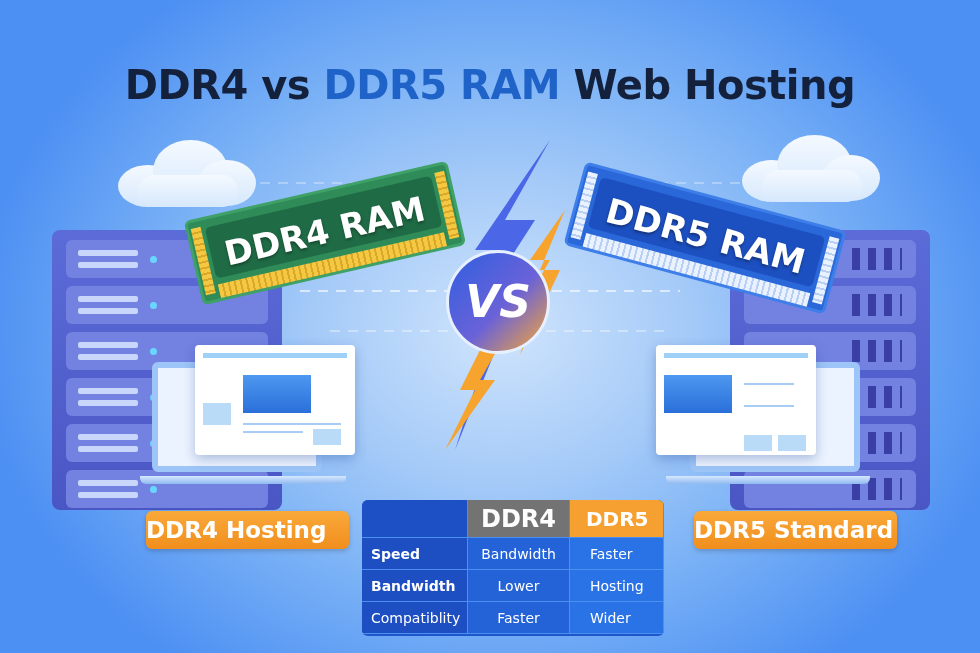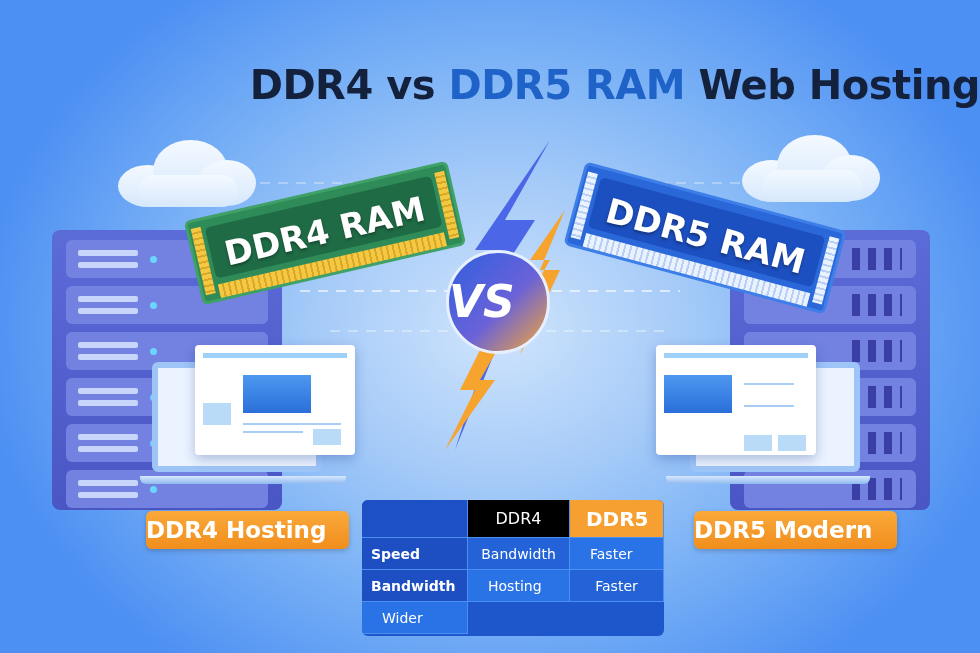--- a/index.html
+++ b/index.html
@@ -1,19 +1,19 @@
 <!DOCTYPE html>
 <html><head>
 <meta charset="utf-8">
 <style>
 *{box-sizing:border-box;margin:0;padding:0}
 body{width:980px;height:653px;overflow:hidden;font-family:"DejaVu Sans",sans-serif;}
 .stage{position:relative;width:980px;height:653px;overflow:hidden;
  background:radial-gradient(ellipse 520px 420px at 500px 330px,#cfe4fc 0%,#a6cbf8 35%,#7bb2f6 65%,#4d90f3 100%);}
-.title{position:absolute;top:62px;left:0;width:980px;text-align:right;font-size:40px;font-weight:bold;color:#14213d;letter-spacing:-0.5px}
+.title{position:absolute;top:62px;left:0;width:980px;text-align:center;font-size:40px;font-weight:bold;color:#14213d;letter-spacing:-0.5px}
 .title .hl{color:#1f63c9}
 .cloud{position:absolute;width:140px;height:60px}
 .cloud .p{position:absolute;background:linear-gradient(#f4f9ff,#d6e8fc);border-radius:50%}
 .server{position:absolute;top:230px;width:230px;height:280px;background:linear-gradient(#5b6bd8,#4a56c4);border-radius:8px;padding:10px 14px}
 .slot{height:38px;margin-bottom:8px;background:#7382e0;border-radius:6px;position:relative}
 .slot .l1,.slot .l2{position:absolute;left:12px;height:6px;width:60px;background:#c9d6fb;border-radius:2px}
 .slot .l1{top:10px}.slot .l2{top:22px}
 .slot .dot{position:absolute;left:84px;top:16px;width:7px;height:7px;border-radius:50%;background:#6ad6ff}
 .slot .bars{position:absolute;right:14px;top:8px;width:50px;height:22px;background:repeating-linear-gradient(90deg,#3a3fa6 0 8px,transparent 8px 16px)}
 .ram{position:absolute;width:270px;height:86px;border-radius:6px}
@@ -26,29 +26,29 @@
 .ram5 .inner{position:absolute;inset:8px 16px 20px 16px;background:#1c4fbf;border-radius:5px}
 .ram5 .pins{position:absolute;bottom:0;left:16px;right:16px;height:14px;background:repeating-linear-gradient(90deg,#eaf2ff 0 4px,#b8d0f5 4px 6px)}
 .ram5 .side{position:absolute;top:6px;bottom:6px;width:10px;background:repeating-linear-gradient(#eaf2ff 0 4px,#b8d0f5 4px 6px)}
 .laptop{position:absolute;width:170px;height:110px;background:#eaf3ff;border:6px solid #9ec5f7;border-radius:6px}
 .laptop-base{position:absolute;height:8px;background:linear-gradient(#d6e8ff,#8fb9ef);border-radius:0 0 6px 6px}
 .browser{position:absolute;width:160px;height:110px;background:#fff;border-radius:4px;box-shadow:0 4px 12px rgba(30,60,140,.3);padding:8px}
 .browser .bar{height:5px;background:#9fd0f7;margin-bottom:6px}
 .browser .hero{position:absolute;width:68px;height:38px;background:linear-gradient(#4d98f0,#2a6fd9)}
 .browser .line{position:absolute;height:2px;background:#a7cdf4}
 .browser .box{position:absolute;background:#b9dbf7}
-.vs{position:absolute;left:446px;top:250px;width:104px;height:104px;border-radius:50%;background:linear-gradient(135deg,#2f5fe0 0%,#6a62d8 55%,#f7a735 100%);border:3px solid #e6f0ff;line-height:98px;font-size:44px;font-weight:bold;color:#fff;font-style:italic}
+.vs{position:absolute;left:446px;top:250px;width:104px;height:104px;border-radius:50%;background:linear-gradient(135deg,#2f5fe0 0%,#6a62d8 55%,#f7a735 100%);border:3px solid #e6f0ff;text-align:center;line-height:98px;font-size:44px;font-weight:bold;color:#fff;font-style:italic}
 .bolt{position:absolute}
 .hosting-btn{position:absolute;width:203px;height:38px;background:linear-gradient(#f9a93a,#f18e1d);border-radius:6px;color:#fff;font-weight:bold;font-size:23px;text-align:left;line-height:38px;box-shadow:0 2px 5px rgba(0,0,0,.2)}
 .compare{position:absolute;left:362px;top:500px;width:302px;height:136px;background:#1e56cc;border-radius:6px;overflow:hidden;display:grid;grid-template-columns:106px 102px 94px;grid-template-rows:38px 32px 32px 32px}
 .compare div{border-right:1px solid #4b8ff0;border-bottom:1px solid #4b8ff0;display:flex;align-items:center;color:#fff;font-size:14px}
 .compare .c1{padding-left:9px;font-weight:bold;background:#1d4fc2}
 .compare .c2{justify-content:center;background:#2363d7}
 .compare .c3{padding-left:20px;background:#2a73e6}
-.compare .h2{font-size:16px;font-weight:normal;justify-content:center;background:#000000}
+.compare .h2{font-size:24px;font-weight:bold;justify-content:center;background:#737373}
 .compare .h3{font-size:20px;font-weight:bold;background:#f6a031;padding-left:16px}
 .compare .h1{background:#1d50c4}
 .compare .nb{font-weight:normal}
 .dash{position:absolute;height:2px;background:repeating-linear-gradient(90deg,rgba(255,255,255,.6) 0 10px,transparent 10px 18px)}
 </style>
 </head>
 <body>
 
 <div class="stage">
 
@@ -165,31 +165,33 @@
 
   <svg class="bolt" style="left:440px;top:140px" width="130" height="320" viewBox="0 0 130 320">
     <polygon points="110,0 65,80 95,80 50,150 80,150 15,310 55,185 25,185 60,110 35,110" fill="#4b66e6"></polygon>
     <polygon points="125,70 90,120 110,120 70,190 95,165 80,215 120,130 100,130" fill="#f6a42e"></polygon>
     <polygon points="45,200 20,250 35,250 5,310 55,240 40,240 60,205" fill="#f6a42e"></polygon>
   </svg>
 
   <div class="vs">VS</div>
 
   <div class="hosting-btn" style="left:146px;top:511px">DDR4 Hosting</div>
-  <div class="hosting-btn" style="left:694px;top:511px">DDR5 Modern</div>
+  <div class="hosting-btn" style="left:694px;top:511px">DDR5 Standard</div>
 
   <div class="compare">
     <div class="h1"></div>
     <div class="h2">DDR4</div>
     <div class="h3">DDR5</div>
 
     <div class="c1">Speed</div>
     <div class="c2">Bandwidth</div>
     <div class="c3">Faster</div>
 
     <div class="c1">Bandwidth</div>
+    <div class="c2 nb">Lower</div>
     <div class="c3">Hosting</div>
 
+    <div class="c1 nb">Compatiblity</div>
     <div class="c2">Faster</div>
     <div class="c3">Wider</div>
   </div>
 
 </div>
 
 </body></html>

